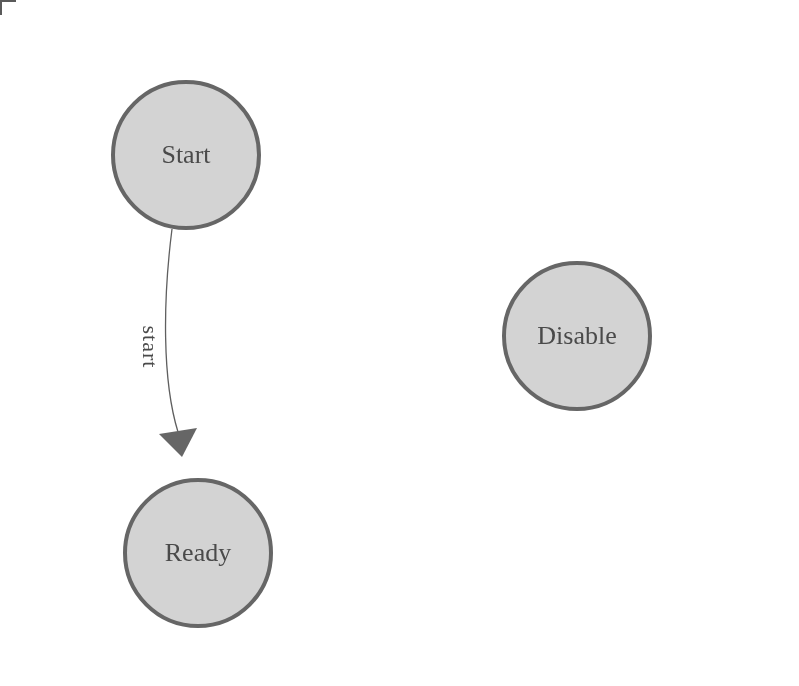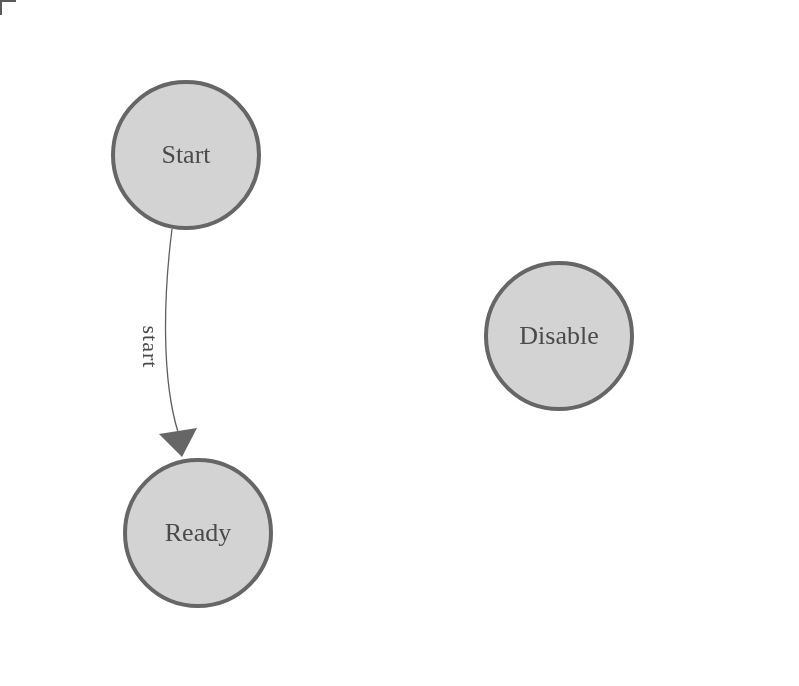--- a/index.html
+++ b/index.html
@@ -62,22 +62,22 @@
     align-items: center;
     justify-content: center;
   }
   .node-label {
     color: var(--label-text);
     font-size: 26px;
     line-height: 1;
     user-select: none;
   }
   #node-start   { left: 111px; top: 80px;  }
-  #node-ready   { left: 123px; top: 458px; }
-  #node-disable { left: 484px; top: 261px; }
+  #node-ready   { left: 123px; top: 478px; }
+  #node-disable { left: 502px; top: 261px; }
   .edge-label {
     position: absolute;
     left: 150px;
     top: 347px;
     transform: translate(-50%, -50%) rotate(90deg);
     color: var(--label-text);
     font-size: 22px;
     letter-spacing: 1px;
     line-height: 1;
     white-space: nowrap;

